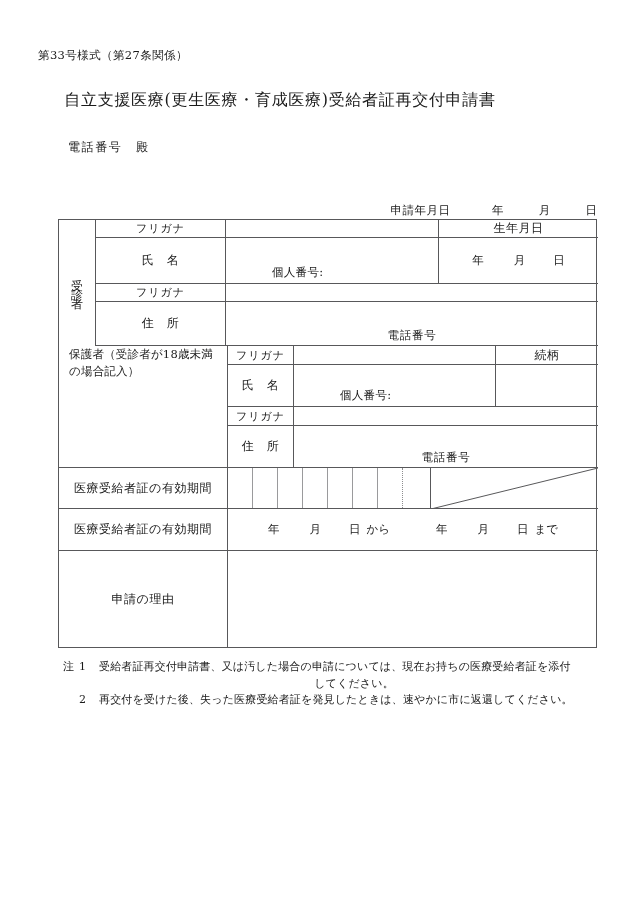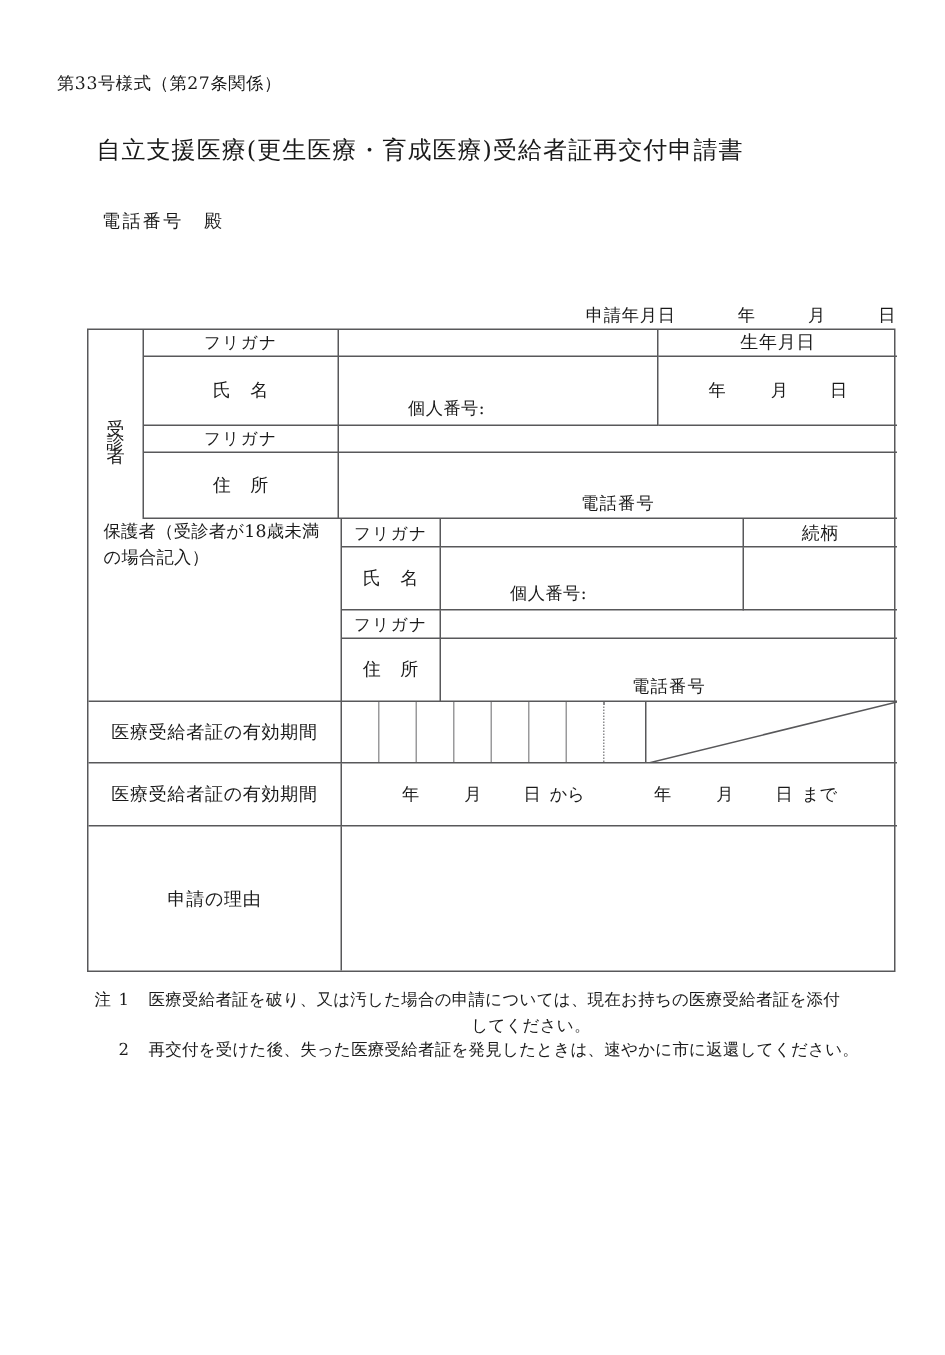--- a/index.html
+++ b/index.html
@@ -316,21 +316,21 @@
     </div>
     <div class="cell" style="left:169px; top:331px; width:370px; height:96px;"></div>
 
   </div>
 
   <div class="notes">
     <div class="note-row">
       <span class="note-mark">注</span>
       <span class="note-num">1</span>
       <span class="note-body">
-        <span>医療受給者証を破り、又は汚した場合の申請については、現在お持ちの医療受給者証を添付</span>
+        <span>受給者証再交付申請書、又は汚した場合の申請については、現在お持ちの医療受給者証を添付</span>
         <span class="cont">してください。</span>
       </span>
     </div>
     <div class="note-row">
       <span class="note-mark"></span>
       <span class="note-num">2</span>
       <span class="note-body">
         <span>再交付を受けた後、失った医療受給者証を発見したときは、速やかに市に返還してください。</span>
       </span>
     </div>

